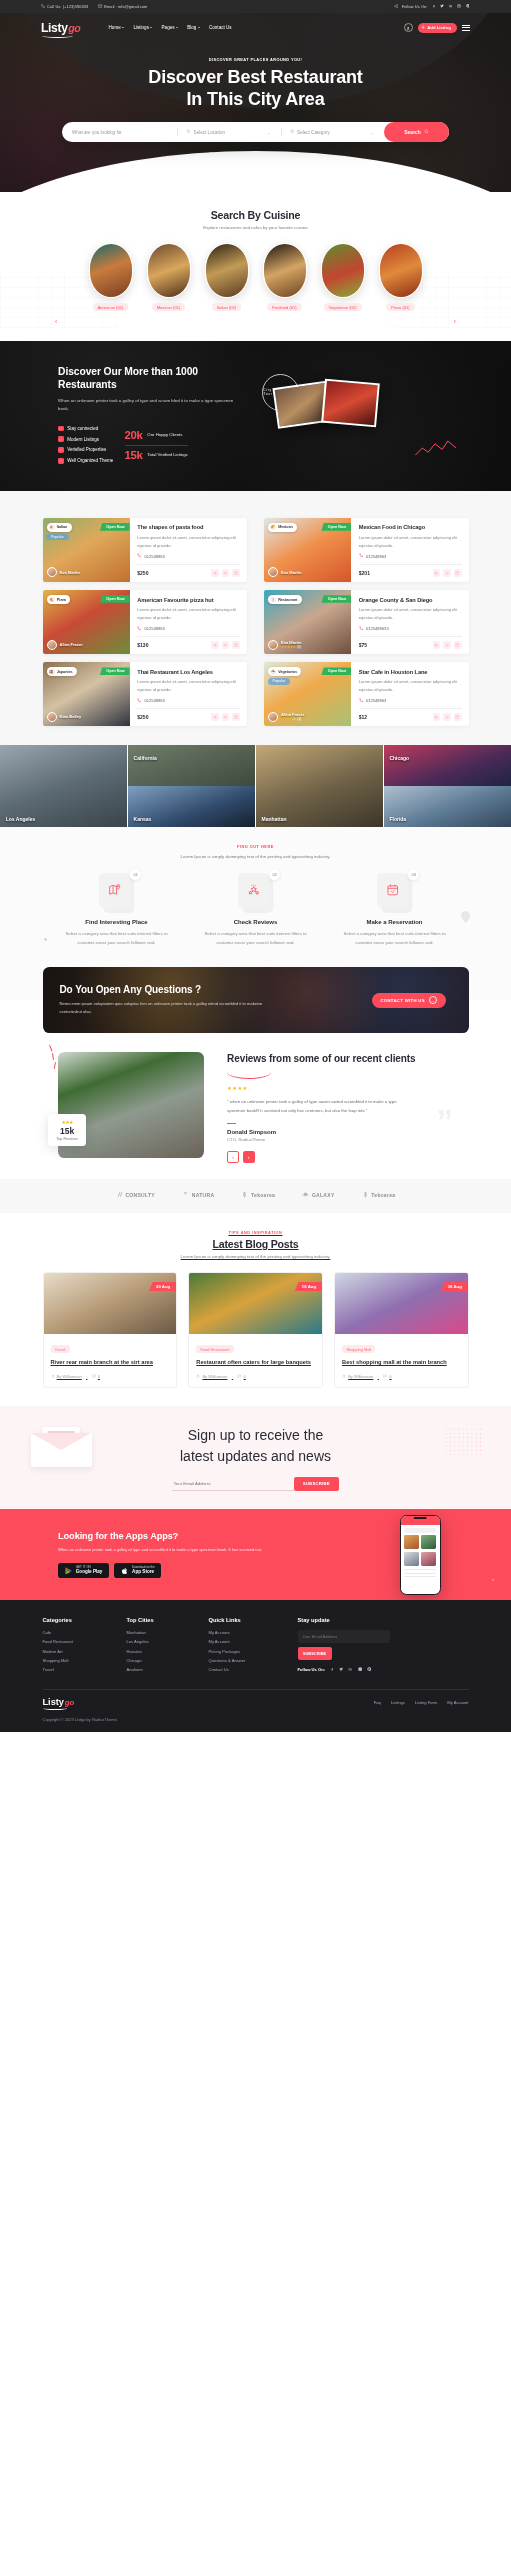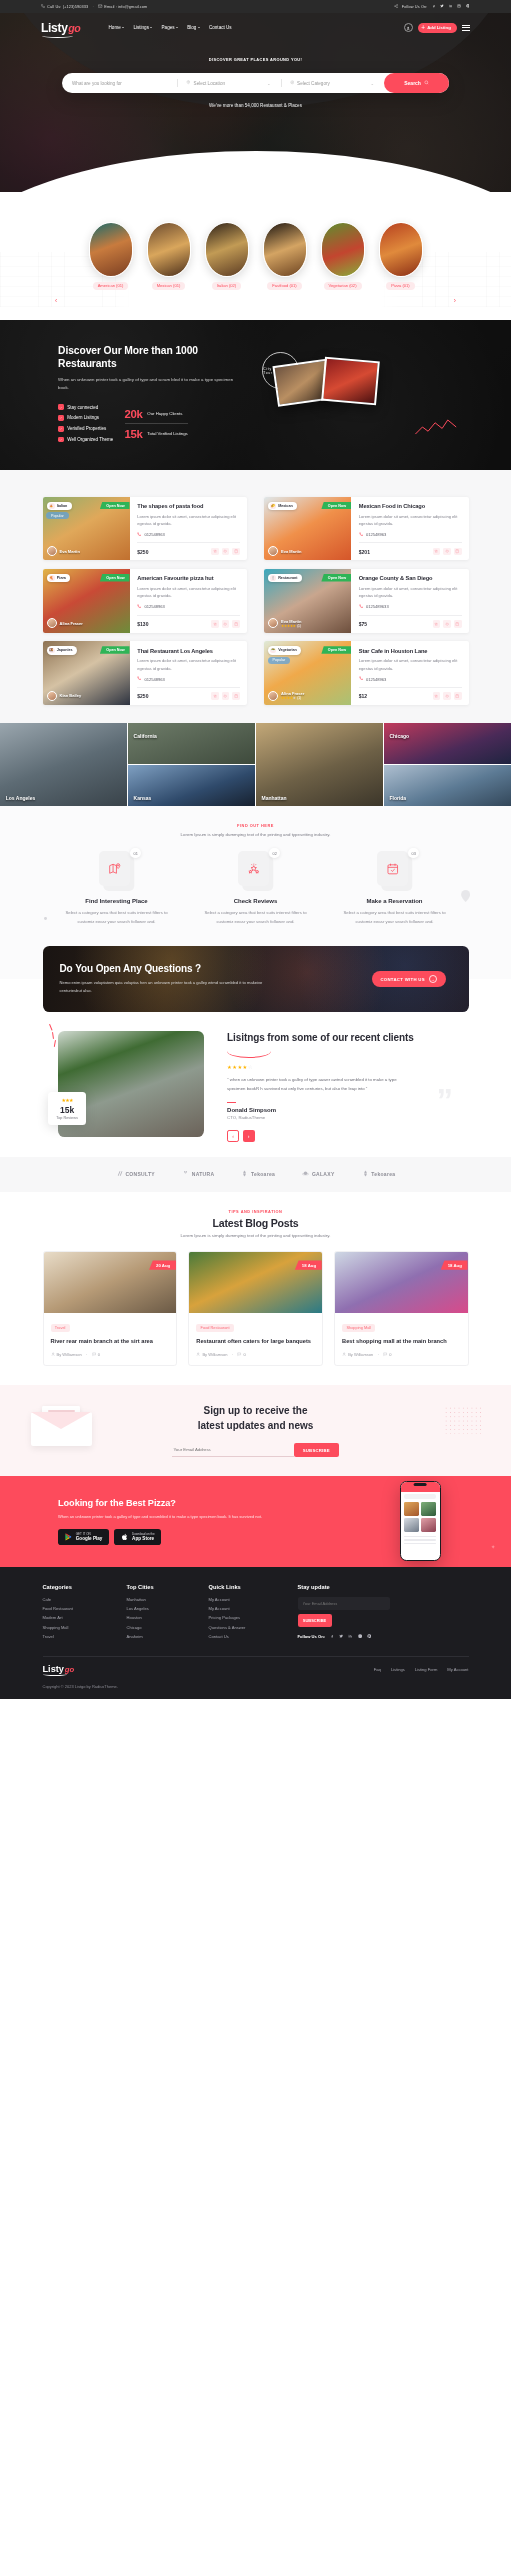--- a/index.html
+++ b/index.html
@@ -318,21 +318,21 @@
   .rv-prev { background:#fff; border:0.6px solid #fd4b5c; color:#fd4b5c; }
   .rv-next { background:#fd4b5c; border:none; color:#fff; }
 
   
   .brands { background:#f7f7f8; padding: 12.8px 0 14px; }
   .brands-row { width:426px; margin:0 auto; display:flex; justify-content:center; gap:27px; align-items:center; }
   .brand { display:flex; align-items:center; gap:2.8px; color:#8d8d96; font-size:5px; font-weight:700; letter-spacing:0.3px;}
   .brand svg { width:7px;height:7px;fill:#b4b4bc; }
 
   
-  .blog { background:#fff; padding: 17px 0 18.5px; }
+  .blog { background:#fff; padding: 17px 0 18.5px; text-decoration: underline; }
   .blog-row { width:426px; margin:12.8px auto 0; display:flex; gap:11.4px; }
   .post { flex:1; background:#fff; border:0.4px solid #f0f0f2; border-radius:2.8px; overflow:hidden; }
   .post-img { height:61px; position:relative; }
   .pi1{background:linear-gradient(155deg,#e8dcc8,#b69a76 50%,#6b5a46);}
   .pi2{background:linear-gradient(155deg,#4a7a3a,#d8a23c 45%,#2a7a86);}
   .pi3{background:linear-gradient(155deg,#cfd8e4,#8f6fb0 50%,#d84a8a);}
   .post-date {
     position:absolute; right:0; top:8.5px; background:#fd4b5c; color:#fff;
     font-size:4.3px; font-weight:700; padding:2.1px 5.7px 2.1px 7px;
     clip-path: polygon(14% 0, 100% 0, 100% 100%, 0 100%);
@@ -351,21 +351,21 @@
     background-size: 4.3px 4.3px; }
   .news-env { position:absolute; left:31px; top:21px; width:61px;height:40px; }
   .env-body { position:absolute; inset:5.7px 0 0 0; background:#fff; border-radius:2.1px; box-shadow:0 2.1px 7px rgba(0,0,0,.07);}
   .env-flap { position:absolute; left:0; top:5.7px; width:0;height:0;
     border-left:30.5px solid transparent;border-right:30.5px solid transparent;border-top:17px solid #fde3e6;}
   .env-card { position:absolute; left:11.4px; top:0; width:38px;height:21px;background:#fff;border-radius:1.4px;
     box-shadow:0 1.4px 5.7px rgba(0,0,0,.08);}
   .env-card i { display:block; height:1.4px; background:#f6d3d7; margin:4.3px 5.7px 0; border-radius:1.4px;}
   .env-card i:nth-child(2){width:60%;}
   .news-inner { position:relative; z-index:3; text-align:center; }
-  .news-title { font-size:10px; font-weight:700; line-height:1.5; }
+  .news-title { font-size:14px; font-weight:400; line-height:1.5; }
   .news-form { margin:10px auto 0; width:167px; display:flex; align-items:center; }
   .news-input { flex:1; height:14px; border:none; border-bottom:0.6px solid #e6ccd0; background:transparent;
     font-size:4.3px; color:#9a9aa2; font-family:inherit; padding-left:1.4px; outline:none;}
   .news-btn { background:#fd4b5c;border:none;color:#fff;height:14px;padding:0 9.2px;border-radius:2.1px;
     font-size:4.3px;font-weight:700;cursor:pointer;letter-spacing:0.2px;}
 
   
   .apps { background:#fd4b5c; position:relative; overflow:hidden; height:91px; }
   .apps-inner { width:426px;margin:0 auto; display:flex; align-items:center; height:100%; padding-left:15.6px;}
   .apps-left { width:227px; position:relative; z-index:3;}
@@ -536,20 +536,24 @@
         <div class="burger">
             <span></span>
             <span></span>
             <span></span>
           </div>
       </div>
     </nav>
 
     <div class="hero-content">
       <div class="hero-eyebrow">DISCOVER GREAT PLACES AROUND YOU!</div>
+      <h1 class="hero-title">
+        <span>Discover Best Restaurant</span><br>
+        <span>In This City Area</span>
+      </h1>
       <div class="search-bar">
         <div class="sb-field sb-1">
           <span>What are you looking for</span>
         </div>
         <div class="sb-sep"></div>
         <div class="sb-field sb-2">
           <span class="sb-ico"><svg viewBox="0 0 24 24">
                 <path d="M12 21s7-6 7-11a7 7 0 1 0-14 0c0 5 7 11 7 11Z"></path>
                 <circle cx="12" cy="10" r="2.5"></circle>
               </svg></span>
@@ -573,20 +577,24 @@
               </svg></span>
         </button>
       </div>
       <div class="hero-sub">We've more than 54,000 Restaurant &amp; Places</div>
     </div>
     <div class="hero-arc-bottom"></div>
   </section>
 
   <section class="cuisine">
     <div class="cuisine-bg"></div>
+    <div class="sec-head">
+      <div class="sec-title">Search By Cuisine</div>
+      <div class="sec-sub">Explore restaurants and cafes by your favorite cuisine</div>
+    </div>
     <div class="cuisine-row">
       <div class="cuisine-item">
         <div class="cuisine-oval cz1"></div>
         <div class="cuisine-label">American (01)</div>
       </div>
       <div class="cuisine-item">
         <div class="cuisine-oval cz2"></div>
         <div class="cuisine-label">Mexican (01)</div>
       </div>
       <div class="cuisine-item">
@@ -1072,21 +1080,21 @@
             <span></span>
           </div>
         <div class="rv-img"></div>
         <div class="rv-badge">
           <div class="bstars">★★★</div>
           <div class="bnum">15k</div>
           <div class="blbl">Top Reviews</div>
         </div>
       </div>
       <div class="rv-right">
-        <div class="rv-title">Lisitngs from some of our recent clients</div>
+        <div class="rv-title">Reviews from some of our recent clients</div>
         <div class="rv-underline"></div>
         <div class="rv-stars">★★★★<span class="empty">☆</span></div>
         <div class="rv-quote">" when an unknown printer took a galley of type aawer awtnd scrambled it to make a type specimen bookR h survived nat only five centuries, but also the leap into "</div>
         <div class="rv-qmark">”</div>
         <div class="rv-dash"></div>
         <div class="rv-name">Donald Simpsom</div>
         <div class="rv-role">CTO, RadiusTheme</div>
         <div class="rv-nav">
           <button class="rv-prev">‹</button>
           <button class="rv-next">›</button>
@@ -1240,21 +1248,21 @@
         <button class="news-btn">SUBSCRIBE</button>
       </form>
     </div>
   </section>
 
   <section class="apps">
     <span class="apps-spark">✦</span>
     <span class="apps-spark2">✦</span>
     <div class="apps-inner">
       <div class="apps-left">
-        <div class="apps-title">Looking for the Best Pizza?</div>
+        <div class="apps-title">Looking for the Apps Apps?</div>
         <div class="apps-text">When an unknown printer took a galley of type and scrambled it to make a type specimen book. It has survived not.</div>
         <div class="store-row">
           <div class="store">
             <span>
               <svg viewBox="0 0 24 24">
                   <path d="M4 2.5v19l11-9.5-11-9.5Z" fill="#34a853"></path>
                   <path d="M4 2.5 15 12 18.5 8.8 6 1.8A1.6 1.6 0 0 0 4 2.5Z" fill="#ea4335"></path>
                   <path d="M4 21.5 15 12l3.5 3.2L6 22.2a1.6 1.6 0 0 1-2-.7Z" fill="#fbbc04"></path>
                   <path d="M15 12l3.5-3.2 3.2 1.9a1.5 1.5 0 0 1 0 2.6L18.5 15.2 15 12Z" fill="#4285f4"></path>
                 </svg>

